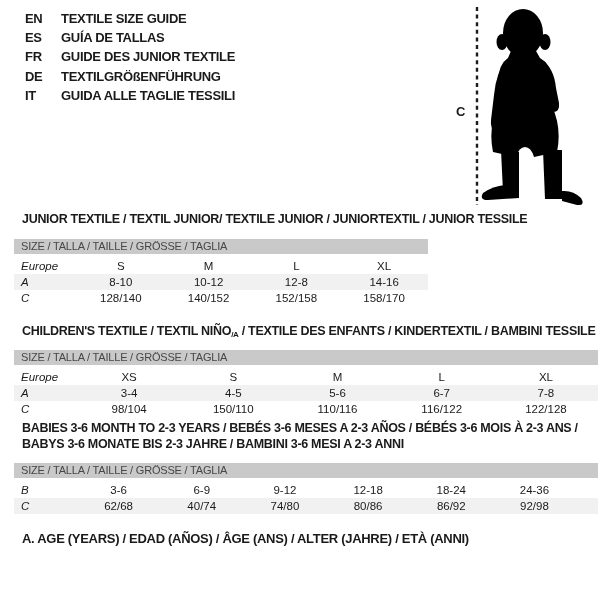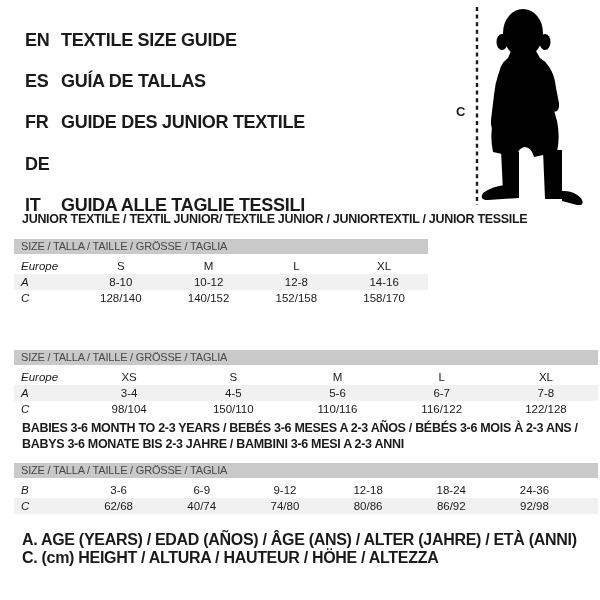--- a/index.html
+++ b/index.html
@@ -2,38 +2,38 @@
 <html><head>
 <meta charset="utf-8">
 <style>
   html,body{margin:0;padding:0;background:#fff;}
   .canvas{
     position:relative;width:600px;height:600px;background:#ffffff;overflow:hidden;
     font-family:"Liberation Sans","DejaVu Sans",sans-serif;color:#1a1a1a;
   }
   
   .lang-list{position:absolute;left:25px;top:9px;}
-  .lang-row{display:flex;height:19.2px;align-items:center;font-weight:bold;font-size:18px;letter-spacing:-0.3px;margin-top:22px;}
+  .lang-row{display:flex;height:19.2px;align-items:center;font-weight:bold;font-size:13px;letter-spacing:-0.3px;}
   .lang-code{width:36px;flex:0 0 36px;}
   
   .figure-svg{position:absolute;left:450px;top:0;}
   .fig-label{position:absolute;left:456px;top:104px;font-weight:bold;font-size:13px;}
   
   .sec-title{position:absolute;left:22px;font-weight:bold;font-size:12.5px;letter-spacing:-0.3px;white-space:nowrap;text-align:right;}
   .sec-title sub{font-size:8px;vertical-align:-2px;}
   .stable{position:absolute;left:14px;}
   .size-bar{height:15px;line-height:15px;background:#c9c9c9;color:#474747;font-size:11px;padding-left:7px;letter-spacing:-0.2px;margin-bottom:4px;}
   .trow{display:flex;height:16px;align-items:center;font-size:11.5px;}
   .trow.shaded{background:#f1f1f1;}
   .tcell{flex:1;text-align:center;white-space:nowrap;}
   .tlabel{flex:0 0 56px;text-align:left;padding-left:7px;font-style:italic;}
   .rows-pad .trow{padding-right:22px;}
   
   .notes{position:absolute;left:22px;top:531px;}
-  .note-line{height:17.5px;font-weight:bold;font-size:16px;letter-spacing:-0.3px;white-space:nowrap;}
+  .note-line{height:17.5px;font-weight:bold;font-size:13px;letter-spacing:-0.3px;white-space:nowrap;}
 </style>
 </head>
 <body>
 
 <div class="canvas">
 
   <div class="lang-list">
     <div class="lang-row">
       <span class="lang-code">EN</span>
       <span class="lang-title">TEXTILE SIZE GUIDE</span>
@@ -41,20 +41,21 @@
     <div class="lang-row">
       <span class="lang-code">ES</span>
       <span class="lang-title">GUÍA DE TALLAS</span>
     </div>
     <div class="lang-row">
       <span class="lang-code">FR</span>
       <span class="lang-title">GUIDE DES JUNIOR TEXTILE</span>
     </div>
     <div class="lang-row">
       <span class="lang-code">DE</span>
+      <span class="lang-title">TEXTILGRÖßENFÜHRUNG</span>
     </div>
     <div class="lang-row">
       <span class="lang-code">IT</span>
       <span class="lang-title">GUIDA ALLE TAGLIE TESSILI</span>
     </div>
   </div>
 
   <svg class="figure-svg" width="150" height="210" viewBox="0 0 150 210">
     <line x1="27" y1="7" x2="27" y2="205" stroke="#1c1c1c" stroke-width="2.4" stroke-dasharray="4 3.6"></line>
     <g fill="#000000">
@@ -94,20 +95,21 @@
         <div class="trow">
           <div class="tcell tlabel">C</div>
           <div class="tcell">128/140</div>
           <div class="tcell">140/152</div>
           <div class="tcell">152/158</div>
           <div class="tcell">158/170</div>
         </div>
       </div>
   </div>
 
+  <div class="sec-title" style="top:324px"><span>CHILDREN'S TEXTILE / TEXTIL NIÑO</span><sub>/A</sub><span> / TEXTILE DES ENFANTS / KINDERTEXTIL / BAMBINI TESSILE</span></div>
   <div class="stable" style="top:350px;width:584px">
     <div class="size-bar">SIZE / TALLA / TAILLE / GRÖSSE / TAGLIA</div>
     <div>
         <div class="trow">
           <div class="tcell tlabel">Europe</div>
           <div class="tcell">XS</div>
           <div class="tcell">S</div>
           <div class="tcell">M</div>
           <div class="tcell">L</div>
           <div class="tcell">XL</div>
@@ -152,16 +154,15 @@
           <div class="tcell">74/80</div>
           <div class="tcell">80/86</div>
           <div class="tcell">86/92</div>
           <div class="tcell">92/98</div>
         </div>
       </div>
   </div>
 
   <div class="notes">
     <div class="note-line">A. AGE (YEARS) / EDAD (AÑOS) / ÂGE (ANS) / ALTER (JAHRE) / ETÀ (ANNI)</div>
-    <div class="note-line">C. (cm) HEIGHT / ALTURA / HAUTEUR / HÖHE / ALTEZZA</div>
   </div>
 
 </div>
 
 </body></html>

